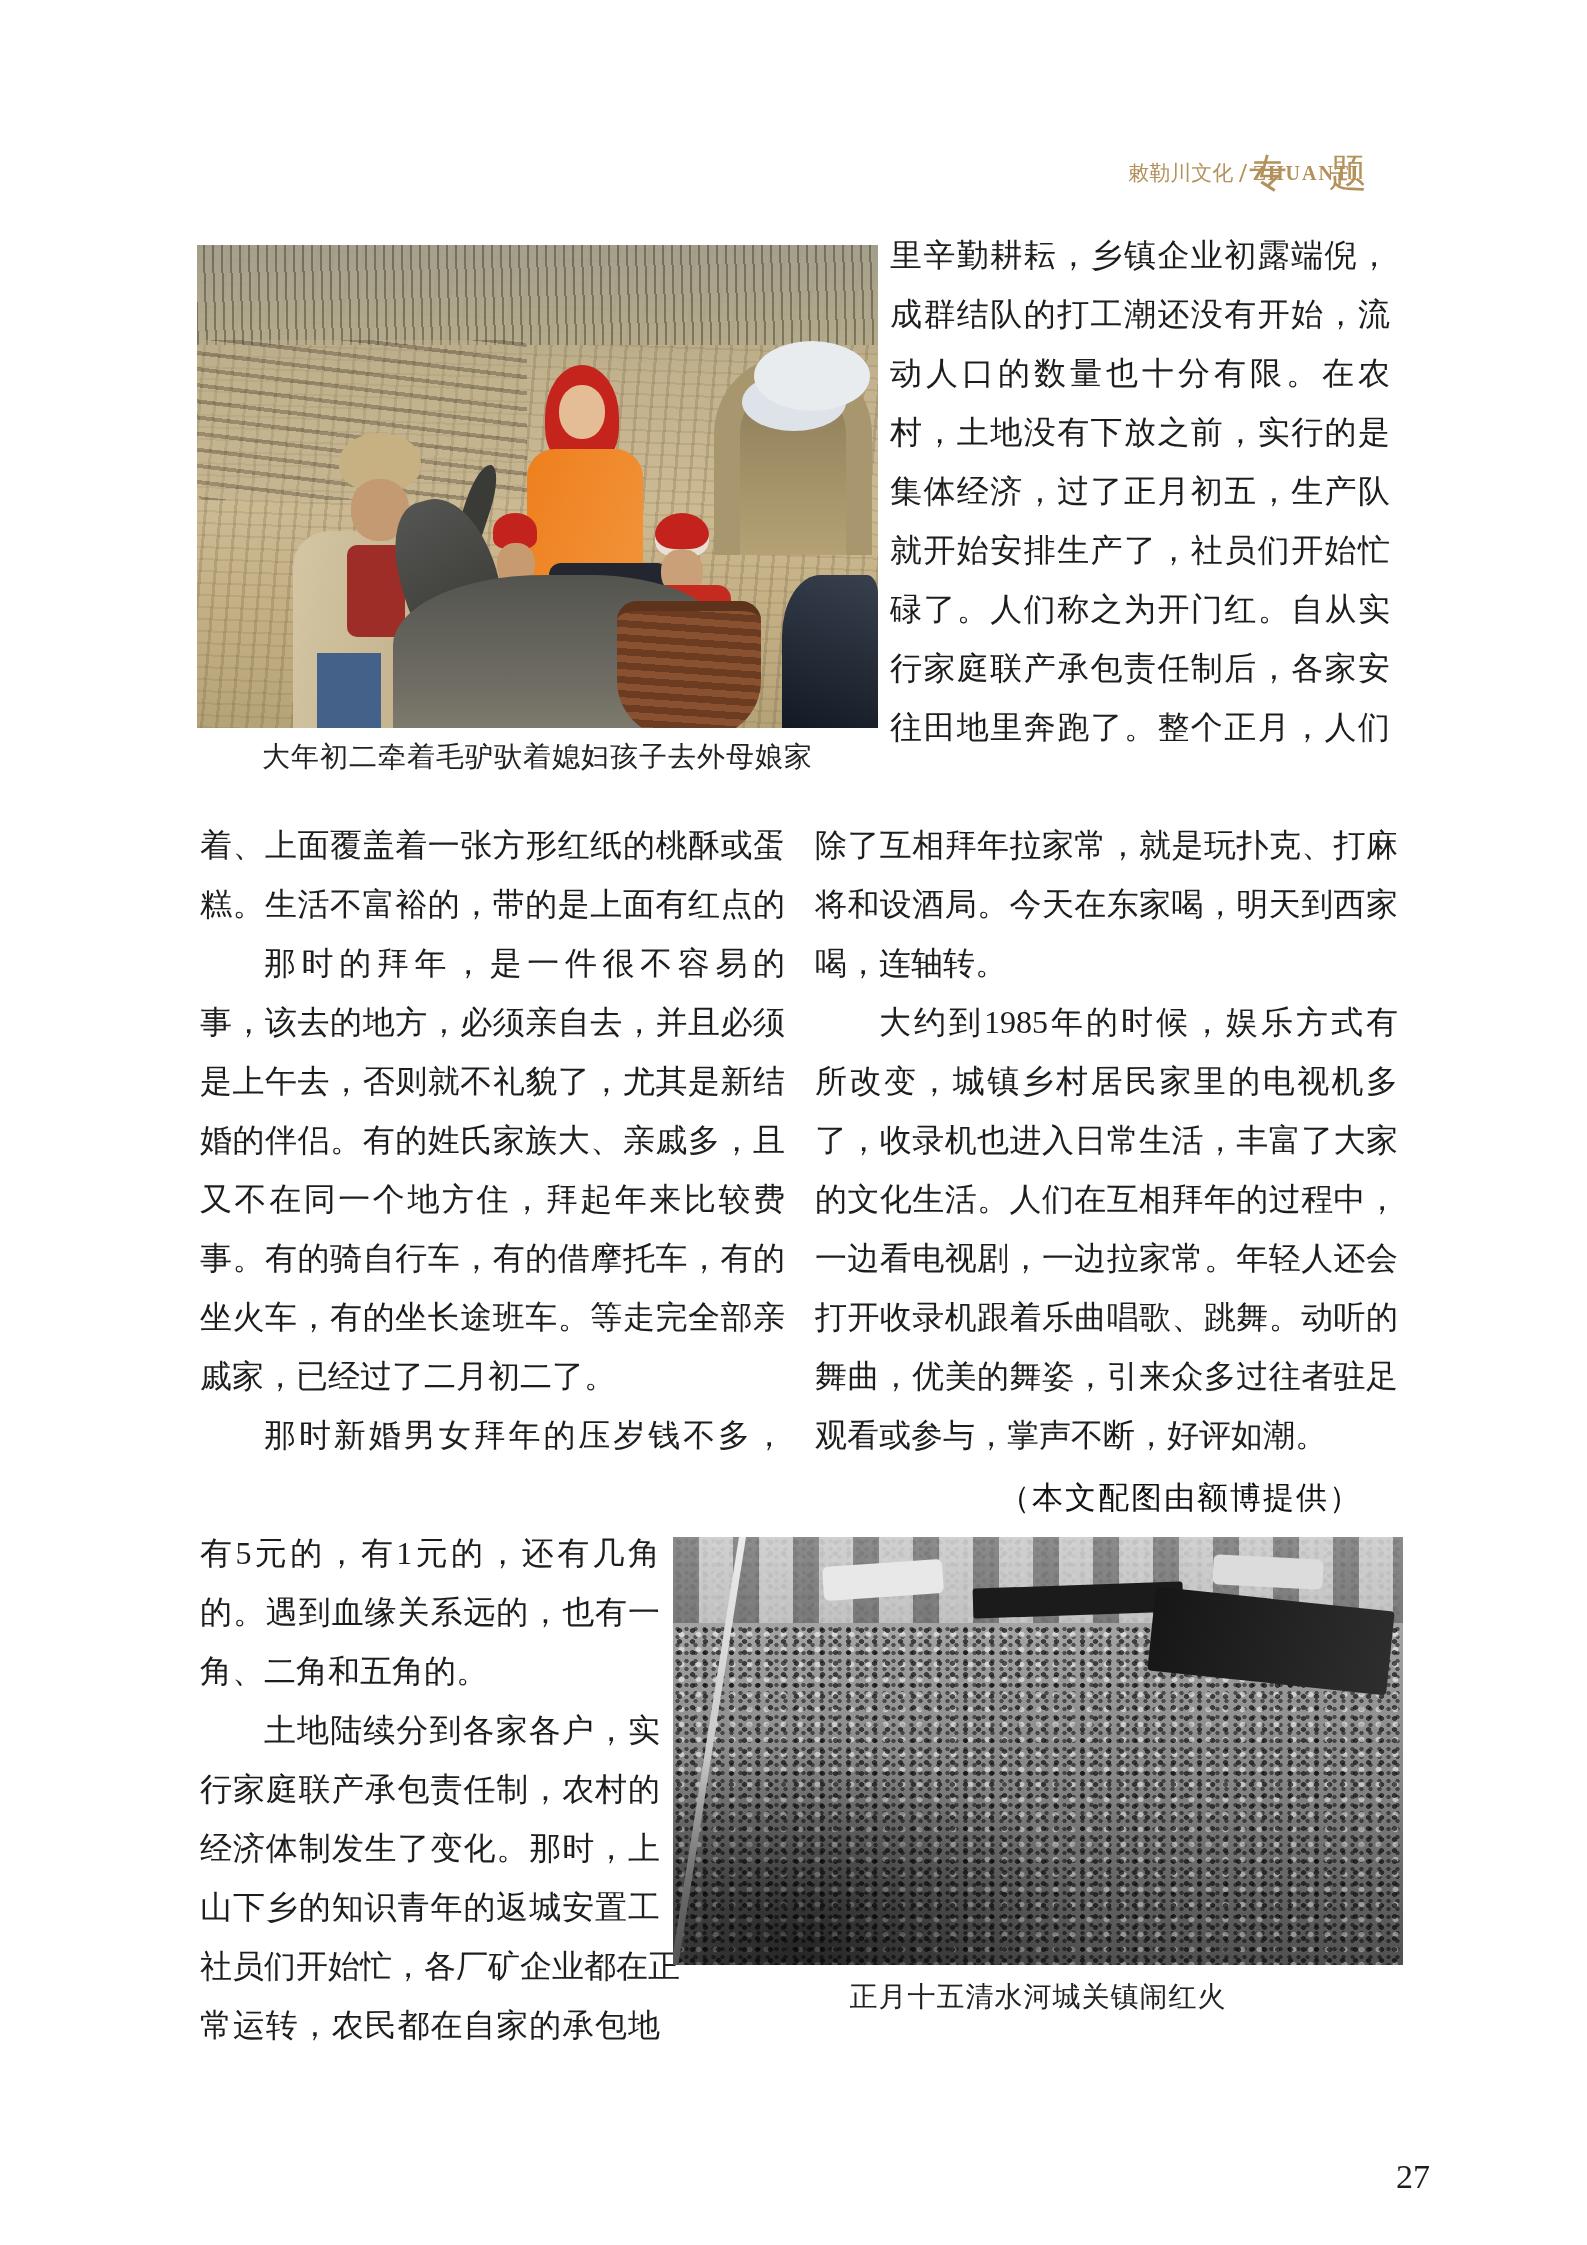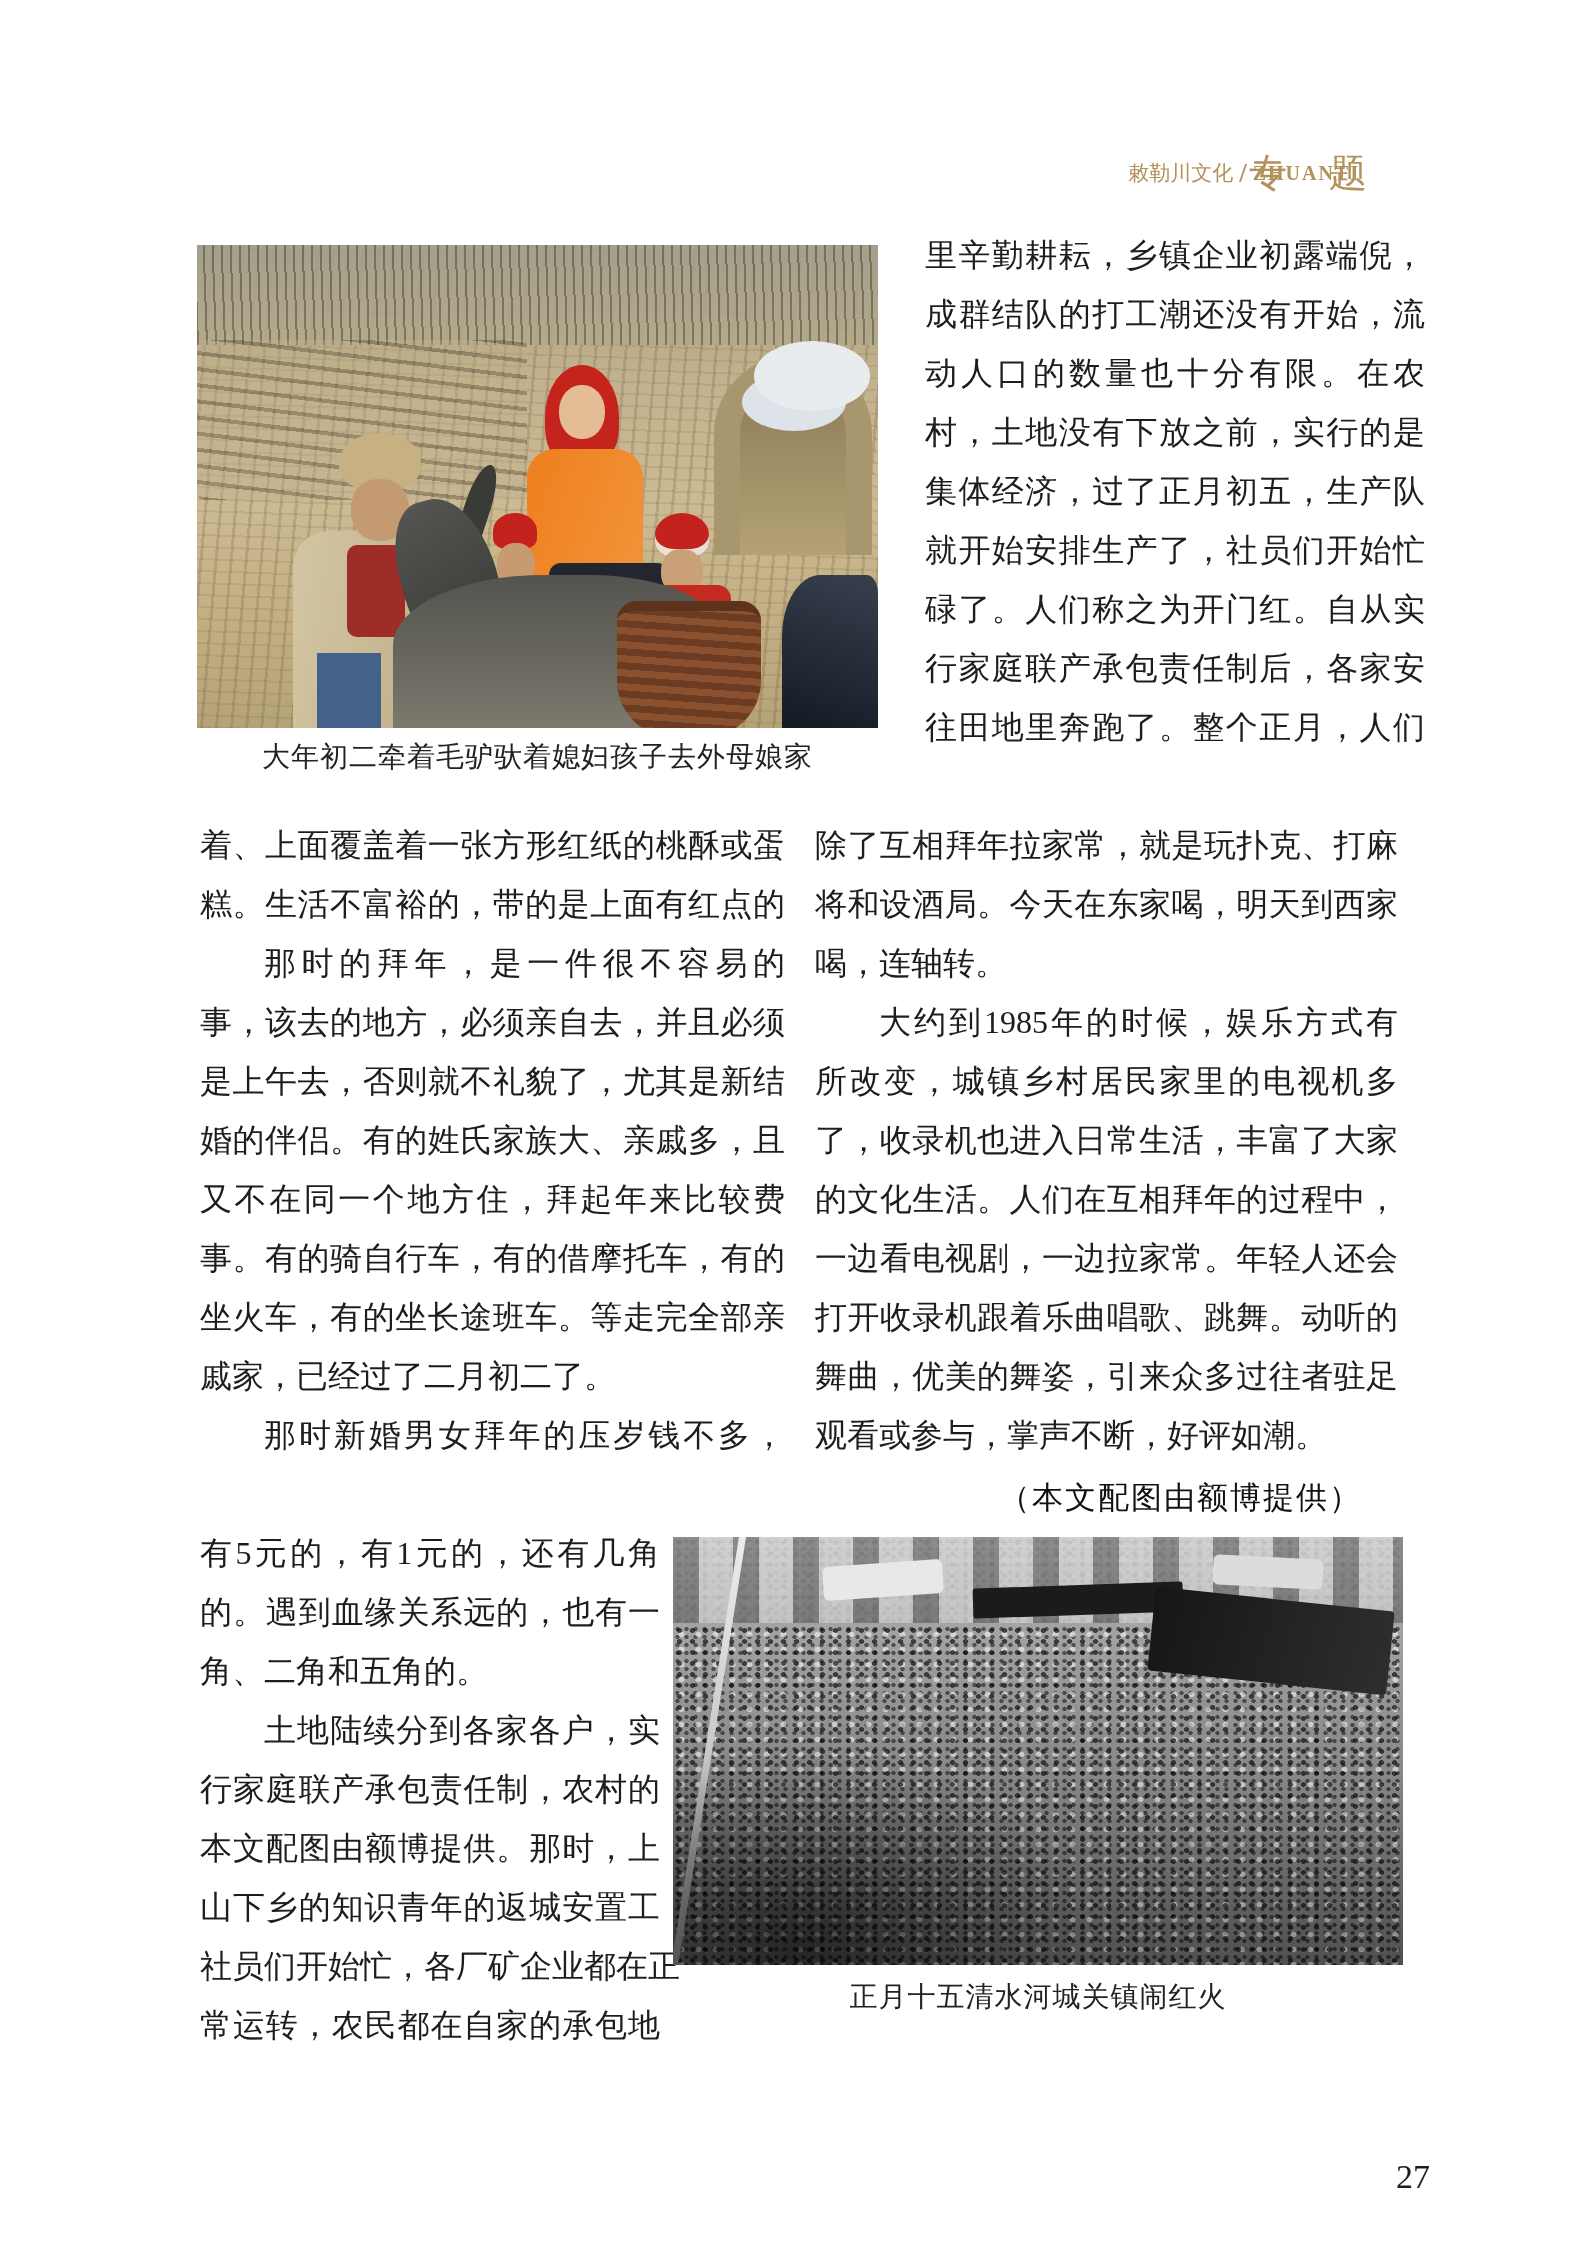--- a/index.html
+++ b/index.html
@@ -26,21 +26,21 @@
   
   .tcol{position:absolute;color:#1d1d1d;}
   .line{
     height:59px;line-height:59px;font-size:32px;
     text-align:justify;white-space:nowrap;overflow:visible;
   }
   .line.j{text-align-last:justify;}
   .line.i{text-indent:2em;}
   #left-top   {left:200px;top:816px;width:585px;}
   #left-narrow{left:200px;top:1524px;width:460px;}
-  #right-narrow{left:925px;top:226px;width:500px;}
+  #right-narrow{left:890px;top:226px;width:500px;}
   #right-wide {left:815px;top:816px;width:583px;}
   .credit{
     position:absolute;left:815px;top:1468px;width:547px;height:59px;
     line-height:59px;font-size:31px;font-weight:normal;color:#111;
     text-align:right;letter-spacing:2px;
   }
   .caption{
     position:absolute;font-size:28px;color:#222;text-align:center;
     letter-spacing:1px;height:44px;line-height:44px;
   }
@@ -199,21 +199,21 @@
       <div class="line j">坐火车，有的坐长途班车。等走完全部亲</div>
       <div class="line">戚家，已经过了二月初二了。</div>
       <div class="line j i">那时新婚男女拜年的压岁钱不多，</div>
     </div>
   <div class="tcol" id="left-narrow">
       <div class="line j">有5元的，有1元的，还有几角</div>
       <div class="line j">的。遇到血缘关系远的，也有一</div>
       <div class="line">角、二角和五角的。</div>
       <div class="line j i">土地陆续分到各家各户，实</div>
       <div class="line j">行家庭联产承包责任制，农村的</div>
-      <div class="line j">本文配图由额博提供。那时，上</div>
+      <div class="line j">经济体制发生了变化。那时，上</div>
       <div class="line j">山下乡的知识青年的返城安置工</div>
       <div class="line j">社员们开始忙，各厂矿企业都在正</div>
       <div class="line j">常运转，农民都在自家的承包地</div>
     </div>
 
   <div class="credit">（本文配图由额博提供）</div>
 
   <div class="photo2">
     <div class="p2-buildings"></div>
     <div class="p2-awning"></div>

